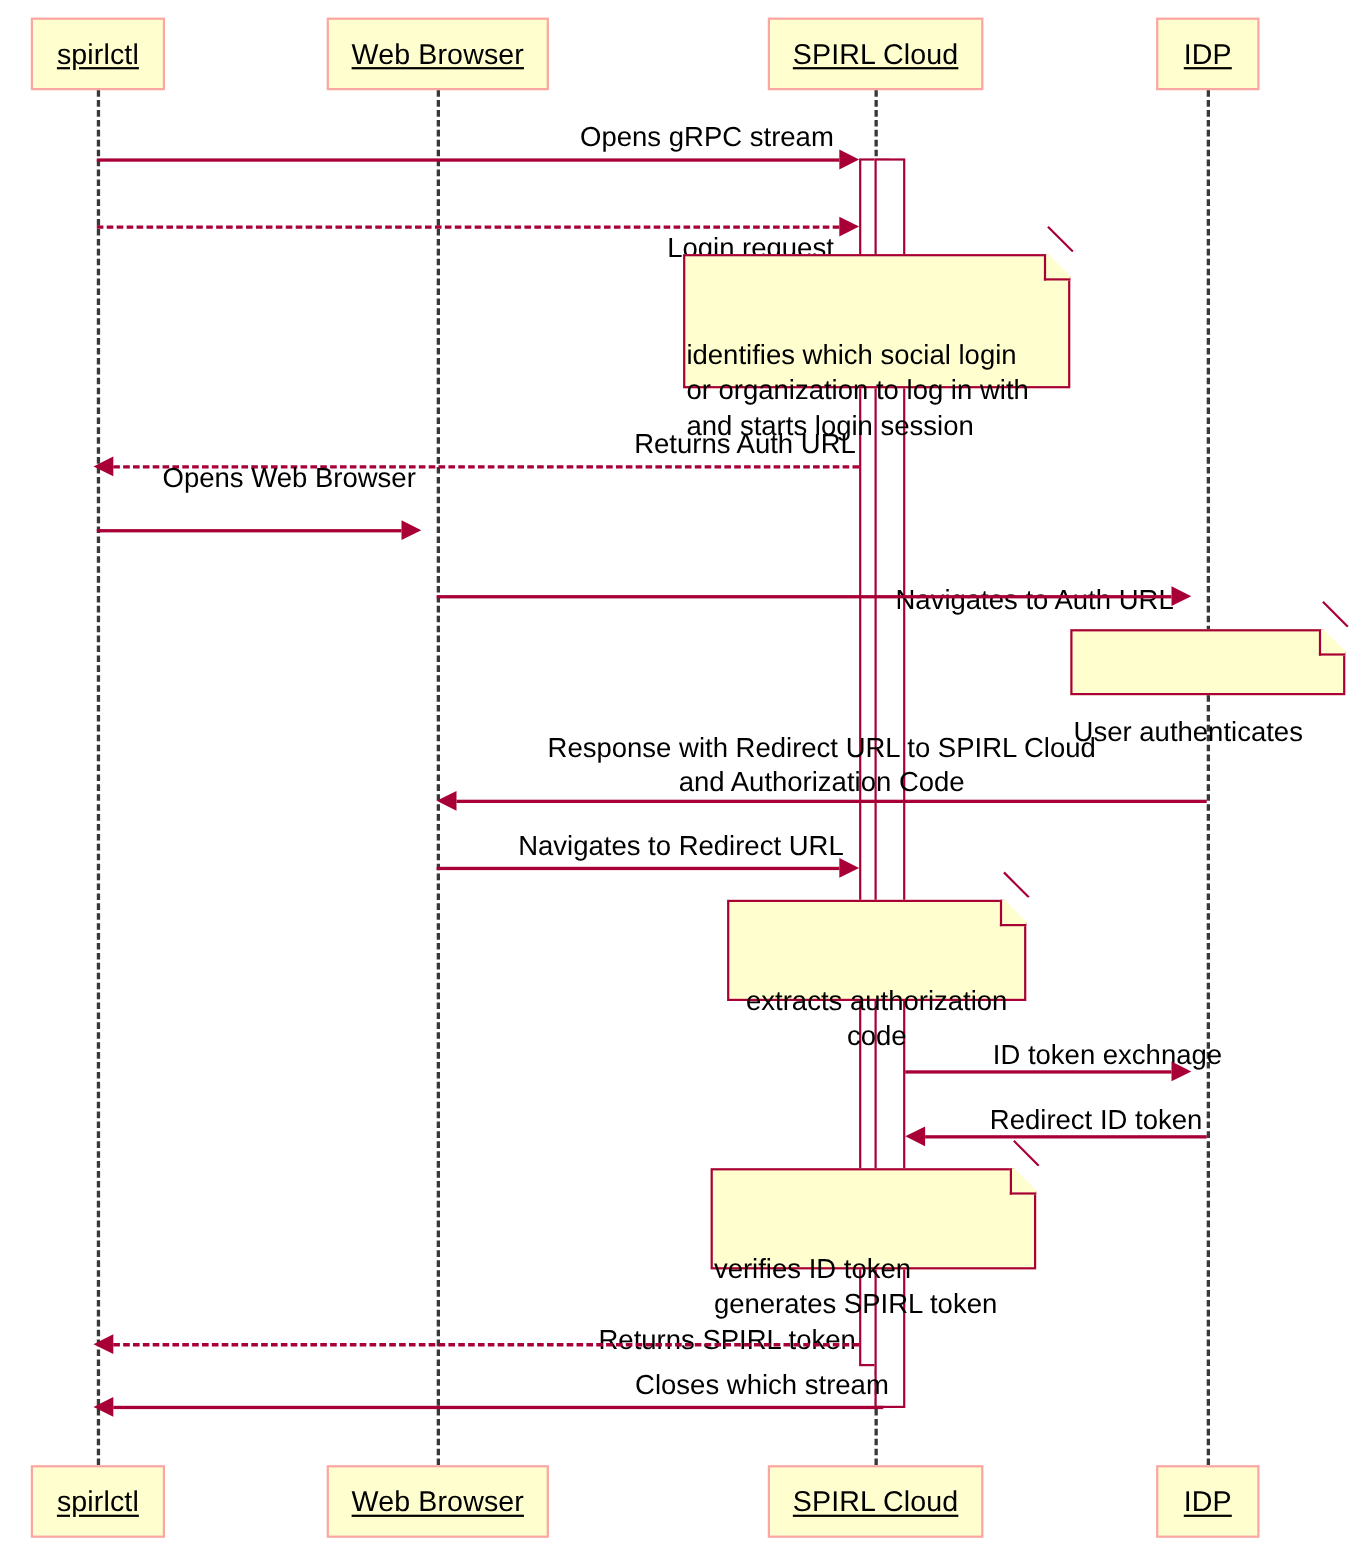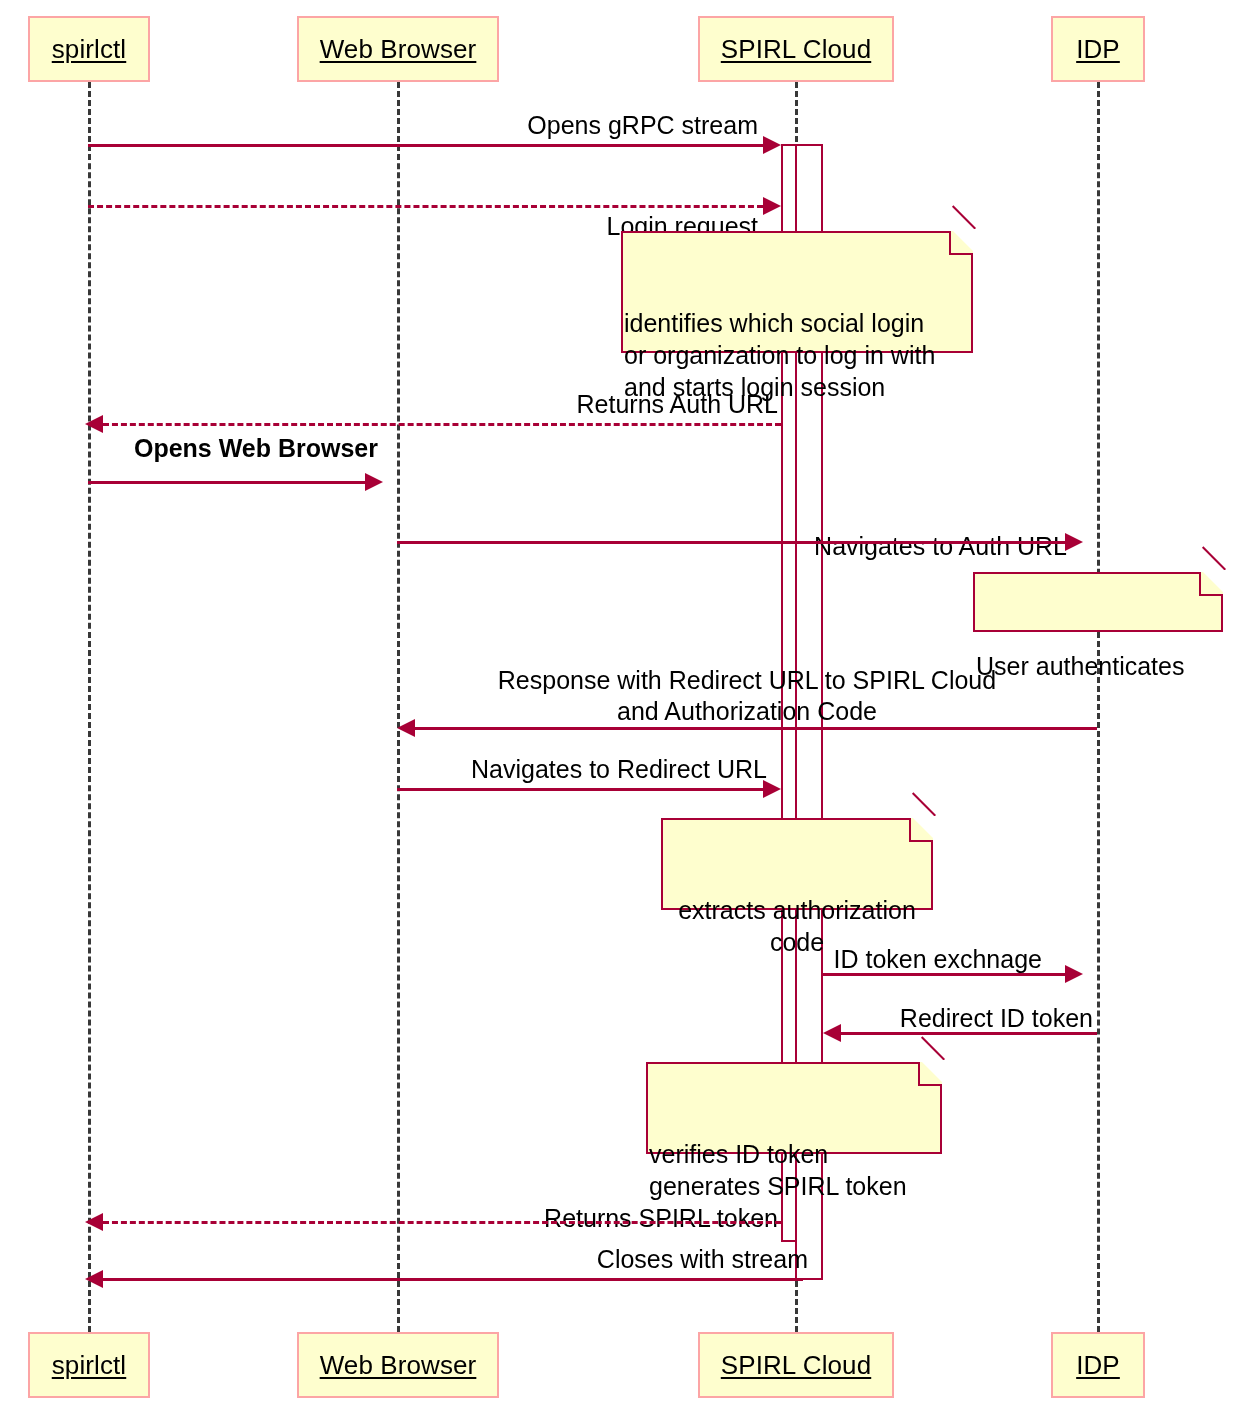--- a/index.html
+++ b/index.html
@@ -149,21 +149,21 @@
     <span class="fold"></span>
     <span class="note-text">identifies which social login
 or organization to log in with
 and starts login session</span>
   </div>
 
   <div class="msg-label" style="left:108px;top:389px;width:670px;">Returns Auth URL</div>
   <div class="msg-line dashed" style="left:103px;top:423px;width:678px;"></div>
   <div class="arrow left" style="left:85px;top:415px;"></div>
 
-  <div class="msg-label" style="left:88px;top:433px;width:290px;font-weight:bold;">Opens Web Browser</div>
+  <div class="msg-label" style="left:88px;top:420px;width:290px;">Opens Web Browser</div>
   <div class="msg-line" style="left:88px;top:481px;width:277px;"></div>
   <div class="arrow right" style="left:365px;top:473px;"></div>
 
   <div class="msg-label" style="left:397px;top:507px;width:670px;margin-top:24px;">Navigates to Auth URL</div>
   <div class="msg-line" style="left:397px;top:541px;width:668px;"></div>
   <div class="arrow right" style="left:1065px;top:533px;"></div>
 
   <div class="note" style="left:973px;top:572px;width:250px;height:60px;padding-top:12px;">
     <span class="fold"></span>
     <span class="note-text">User authenticates</span>
@@ -177,39 +177,39 @@
   <div class="msg-label" style="left:397px;top:754px;width:370px;">Navigates to Redirect URL</div>
   <div class="msg-line" style="left:397px;top:788px;width:366px;"></div>
   <div class="arrow right" style="left:763px;top:780px;"></div>
 
   <div class="note center" style="left:661px;top:818px;width:272px;height:92px;">
     <span class="fold"></span>
     <span class="note-text">extracts authorization
 code</span>
   </div>
 
-  <div class="msg-label" style="left:792px;top:944px;width:250px;">ID token exchnage</div>
+  <div class="msg-label" style="left:861px;top:944px;width:250px;">ID token exchnage</div>
   <div class="msg-line" style="left:823px;top:973px;width:242px;"></div>
   <div class="arrow right" style="left:1065px;top:965px;"></div>
 
   <div class="msg-label" style="left:843px;top:1003px;width:250px;">Redirect ID token</div>
   <div class="msg-line" style="left:841px;top:1032px;width:256px;"></div>
   <div class="arrow left" style="left:823px;top:1024px;"></div>
 
   <div class="note" style="left:646px;top:1062px;width:296px;height:92px;">
     <span class="fold"></span>
     <span class="note-text">verifies ID token
 generates SPIRL token</span>
   </div>
 
   <div class="msg-label" style="left:108px;top:1203px;width:670px;">Returns SPIRL token</div>
   <div class="msg-line dashed" style="left:103px;top:1221px;width:678px;"></div>
   <div class="arrow left" style="left:85px;top:1213px;"></div>
 
-  <div class="msg-label" style="left:108px;top:1244px;width:700px;">Closes with stream</div>
+  <div class="msg-label" style="left:108px;top:1244px;width:700px;">Closes which stream</div>
   <div class="msg-line" style="left:103px;top:1278px;width:700px;"></div>
   <div class="arrow left" style="left:85px;top:1270px;"></div>
 
   <div class="participant" style="left:28px;top:1332px;width:122px;height:66px;">
     <span>spirlctl</span>
   </div>
   <div class="participant" style="left:297px;top:1332px;width:202px;height:66px;">
     <span>Web Browser</span>
   </div>
   <div class="participant" style="left:698px;top:1332px;width:196px;height:66px;">

